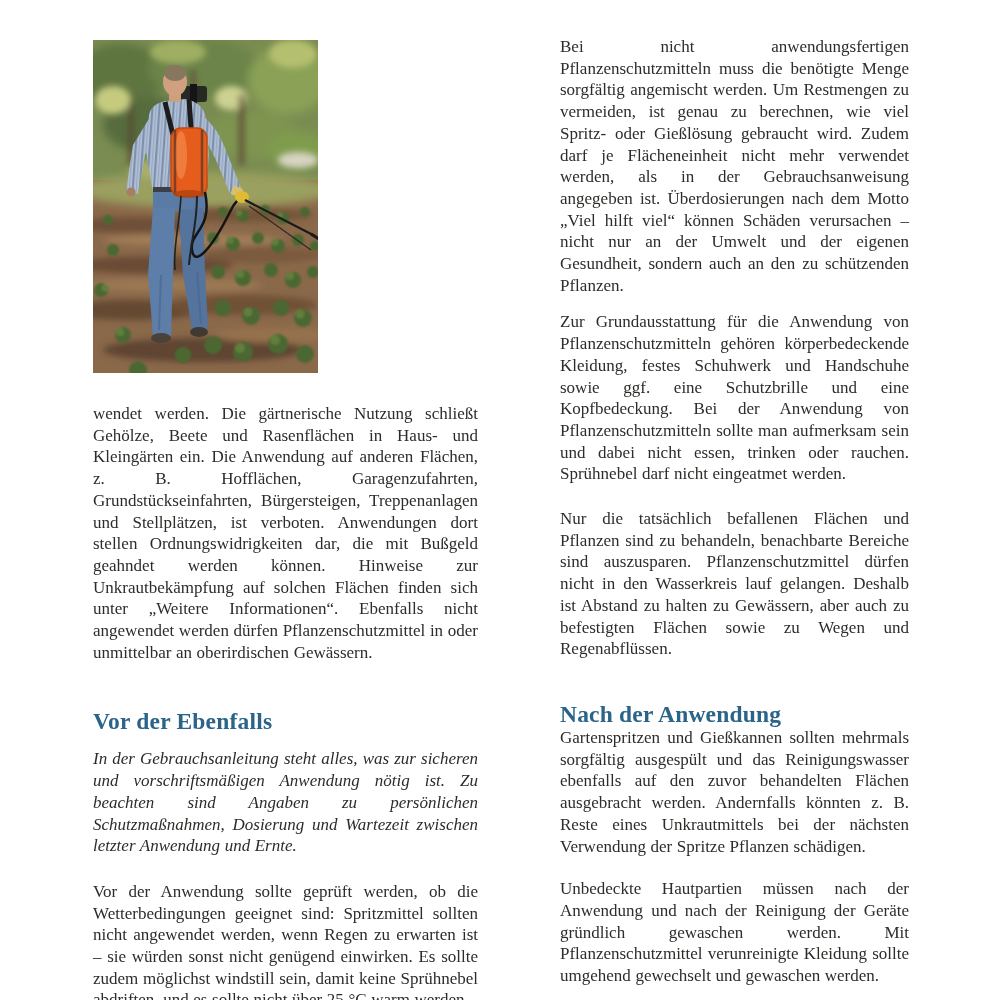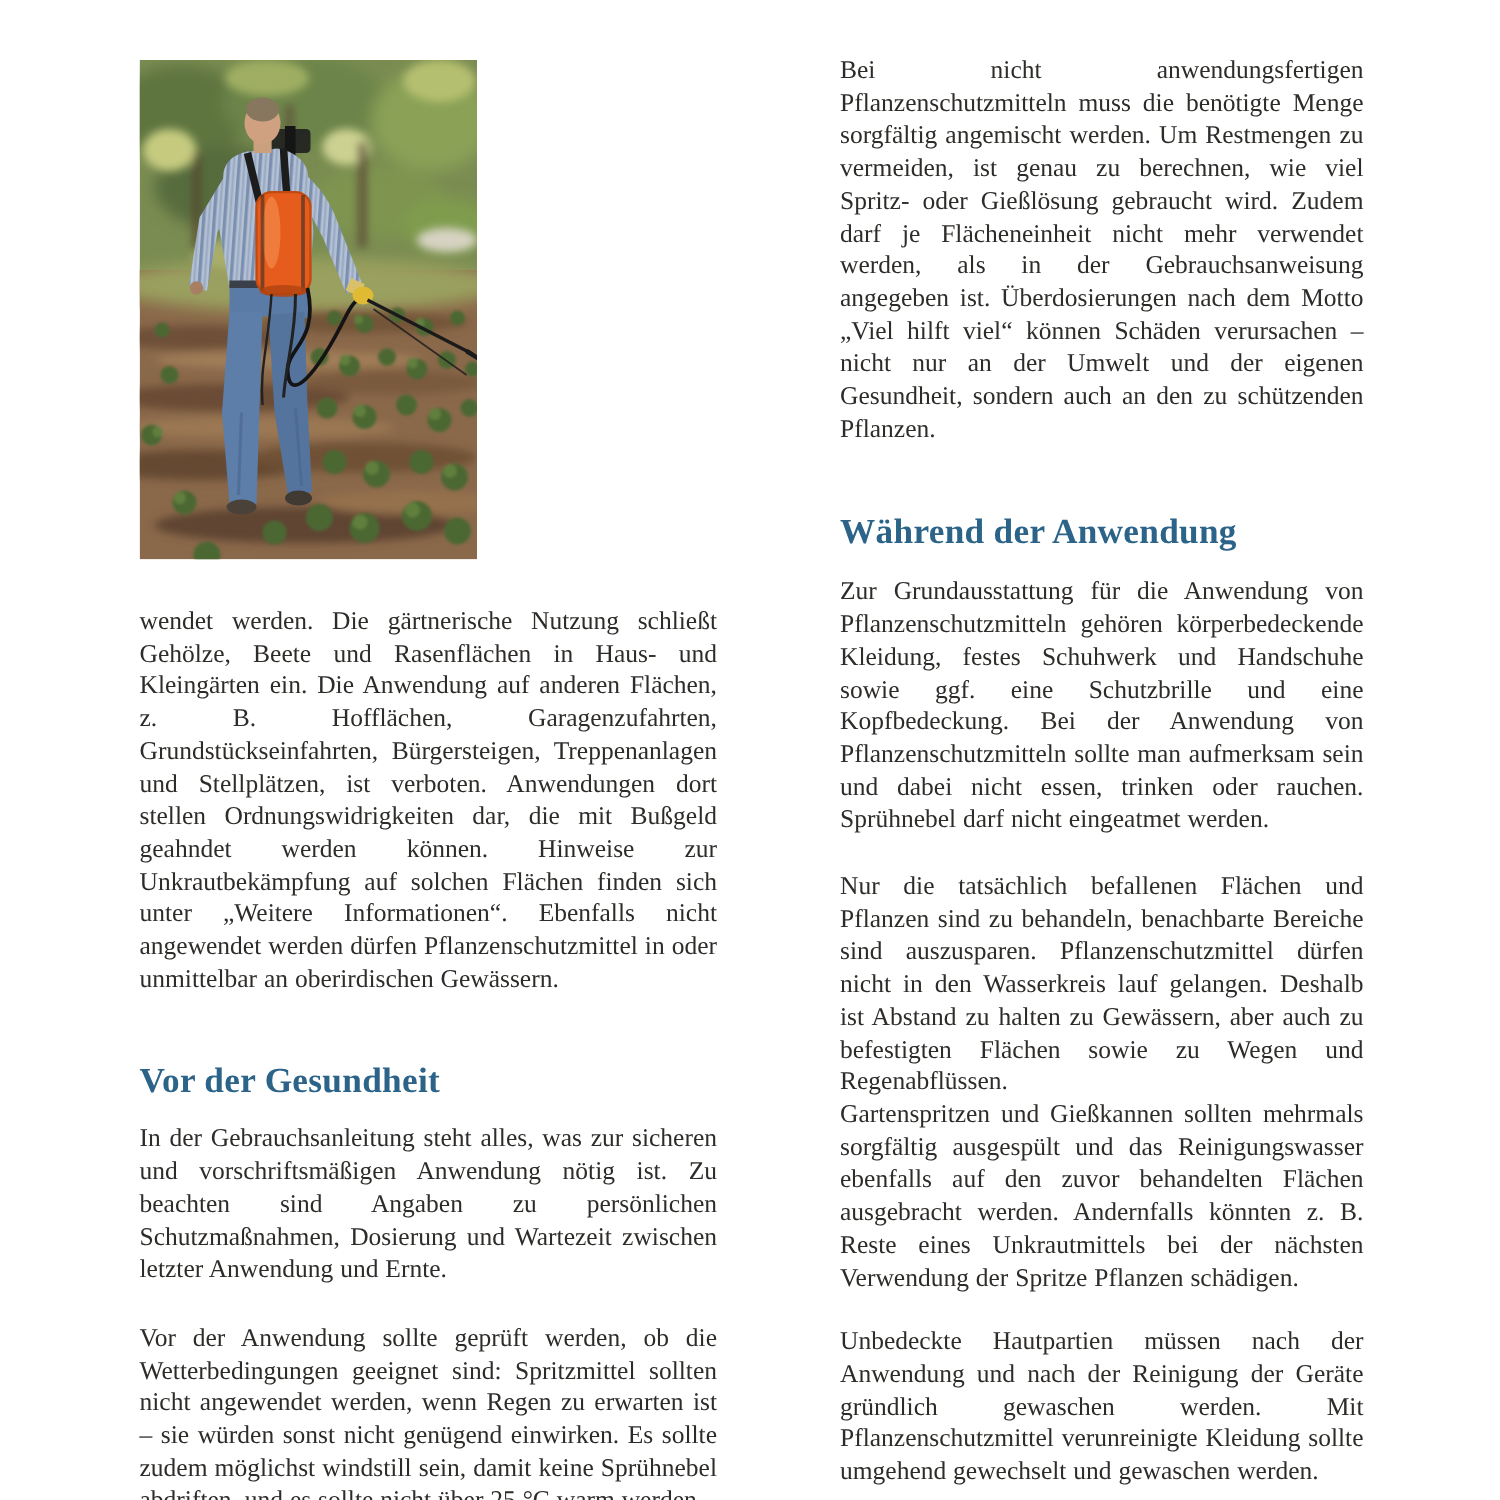--- a/index.html
+++ b/index.html
@@ -46,21 +46,21 @@
     font-size: 23.5px;
     line-height: 26px;
     font-weight: bold;
     color: #2b6488;
     letter-spacing: 0.2px;
   }
 
   
   .col-left  .after-photo   { margin-top: 30px; }
   .col-left  h2.section     { margin-top: 45px; }
-  .col-left  .para-1        { margin-top: 14px; }
+  .col-left  .para-1        { margin-top: 14px; font-style: italic; }
   .col-left  .para-2        { margin-top: 24px; }
 
   .col-right h2.heading-1   { margin-top: 46px; }
   .col-right .para-1a       { margin-top: 15px; }
   .col-right .para-1b       { margin-top: 23px; }
   .col-right h2.heading-2   { margin-top: 41px; }
   .col-right .para-2a       { margin-top: 0; }
   .col-right .para-2b       { margin-top: 21px; }
 </style>
 </head>
@@ -217,36 +217,36 @@
           <ellipse cx="149" cy="157" rx="7" ry="6" fill="#e0ba33"></ellipse>
           <path d="M152,160 L222,196" stroke="#1a1a1a" stroke-width="2.2" fill="none"></path>
           <path d="M156,166 L218,210" stroke="#1a1a1a" stroke-width="1.2" fill="none" opacity="0.8"></path>
           <path d="M218,194 L226,199" stroke="#1a1a1a" stroke-width="3" fill="none"></path>
         </g>
       </svg>
     </span>
 
     <p class="body after-photo"><span>wendet werden. Die gärtnerische Nutzung schließt Gehölze, Beete und Rasenflächen in Haus- und Kleingärten ein. </span><b>Die Anwendung auf anderen Flächen, z. B. Hofflächen, Garagenzufahrten, Grundstückseinfahrten, Bürgersteigen, Treppenanlagen und Stellplätzen, ist verboten. Anwendungen dort stellen Ordnungswidrigkeiten dar, die mit Bußgeld geahndet werden können.</b><span> Hinweise zur Unkrautbekämpfung auf solchen Flächen finden sich unter „Weitere Informationen“. Ebenfalls nicht angewendet werden dürfen Pflanzenschutzmittel in oder unmittelbar an oberirdischen Gewässern.</span></p>
 
-    <h2 class="section">Vor der Gesundheit</h2>
+    <h2 class="section">Vor der Ebenfalls</h2>
 
     <p class="body para-1">In der Gebrauchsanleitung steht alles, was zur sicheren und vorschriftsmäßigen Anwendung nötig ist. Zu beachten sind Angaben zu persönlichen Schutzmaßnahmen, Dosierung und Wartezeit zwischen letzter Anwendung und Ernte.</p>
 
     <p class="body para-2">Vor der Anwendung sollte geprüft werden, ob die Wetterbedingungen geeignet sind: Spritzmittel sollten nicht angewendet werden, wenn Regen zu erwarten ist – sie würden sonst nicht genügend einwirken. Es sollte zudem möglichst windstill sein, damit keine Sprühnebel abdriften, und es sollte nicht über 25 °C warm werden.</p>
   </div>
 
   <div class="col col-right">
 
     <p class="body">Bei nicht anwendungsfertigen Pflanzenschutzmitteln muss die benötigte Menge sorgfältig angemischt werden. Um Restmengen zu vermeiden, ist genau zu berechnen, wie viel Spritz- oder Gießlösung gebraucht wird. Zudem darf je Flächeneinheit nicht mehr verwendet werden, als in der Gebrauchsanweisung angegeben ist. Überdosierungen nach dem Motto „Viel hilft viel“ können Schäden verursachen – nicht nur an der Umwelt und der eigenen Gesundheit, sondern auch an den zu schützenden Pflanzen.</p>
 
-    <h2 class="section heading-1">Während der Anwendung</h2>
 
     <p class="body para-1a">Zur Grundausstattung für die Anwendung von Pflanzenschutzmitteln gehören körperbedeckende Kleidung, festes Schuhwerk und Handschuhe sowie ggf. eine Schutzbrille und eine Kopfbedeckung. Bei der Anwendung von Pflanzenschutzmitteln sollte man aufmerksam sein und dabei nicht essen, trinken oder rauchen. Sprühnebel darf nicht eingeatmet werden.</p>
 
     <p class="body para-1b">Nur die tatsächlich befallenen Flächen und Pflanzen sind zu behandeln, benachbarte Bereiche sind auszusparen. Pflanzenschutzmittel dürfen nicht in den Wasserkreis lauf gelangen. Deshalb ist Abstand zu halten zu Gewässern, aber auch zu befestigten Flächen sowie zu Wegen und Regenabflüssen.</p>
 
+    <h2 class="section heading-2">Nach der Anwendung</h2>
 
     <p class="body para-2a">Gartenspritzen und Gießkannen sollten mehrmals sorgfältig ausgespült und das Reinigungswasser ebenfalls auf den zuvor behandelten Flächen ausgebracht werden. Andernfalls könnten z. B. Reste eines Unkrautmittels bei der nächsten Verwendung der Spritze Pflanzen schädigen.</p>
 
     <p class="body para-2b">Unbedeckte Hautpartien müssen nach der Anwendung und nach der Reinigung der Geräte gründlich gewaschen werden. Mit Pflanzenschutzmittel verunreinigte Kleidung sollte umgehend gewechselt und gewaschen werden.</p>
   </div>
 
 </div>
 
 </body></html>

